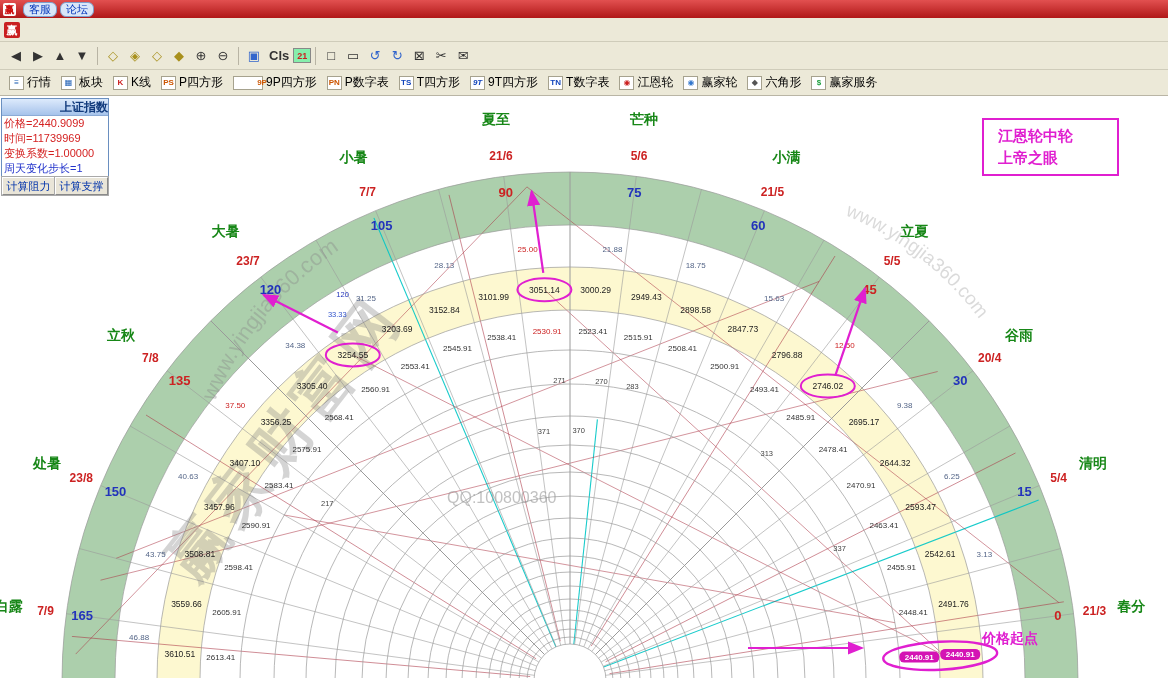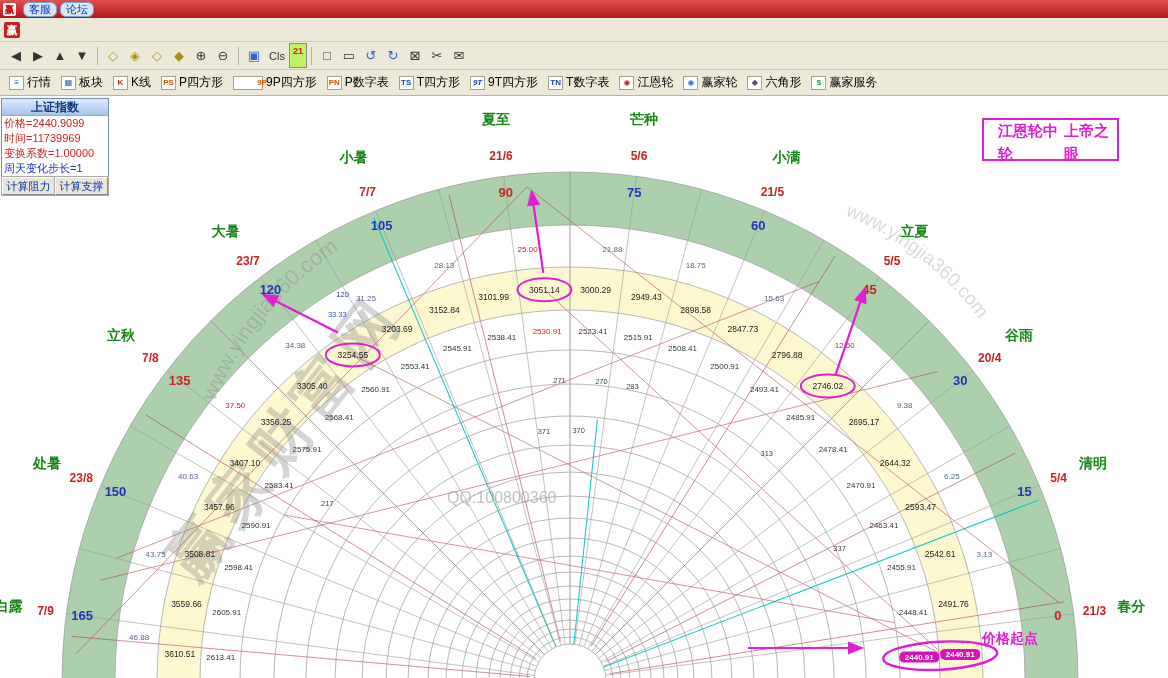--- a/index.html
+++ b/index.html
@@ -14,43 +14,43 @@
   .win-chip{background:#d9e6f8;border:1px solid #7d9ecb;color:#0033bb;font-size:11px;line-height:13px;padding:0 5px;border-radius:6px;margin-left:3px;cursor:default}
 
   
   .menubar{position:absolute;top:18px;left:0;right:0;height:24px;background:#ece9d8;border-bottom:1px solid #cfccba;display:flex;align-items:center;padding:0 4px;z-index:7;font-size:13px}
   .menu-logo{width:16px;height:16px;background:#c92020;color:#fff;font-size:11px;font-weight:bold;text-align:center;line-height:16px;border-radius:2px;margin-right:6px}
   .menu-item{padding:3px 8px;white-space:nowrap}
 
   
   .toolbar1{position:absolute;top:42px;left:0;right:0;height:28px;background:#ece9d8;border-bottom:1px solid #cfccba;display:flex;align-items:center;padding:0 5px;z-index:7}
   .t1{min-width:22px;height:20px;line-height:20px;text-align:center;font-size:13px;color:#333;cursor:default}
-  .t1text{font-size:11px;font-weight:normal;padding:0 4px}
-  .t1cal{min-width:18px;height:25px;line-height:14px;border:1px solid #888;background:#bef264;color:#c22;font-size:9px;font-weight:bold}
+  .t1text{font-size:13px;font-weight:bold;padding:0 4px}
+  .t1cal{min-width:18px;height:15px;line-height:14px;border:1px solid #888;background:#86efac;color:#c22;font-size:9px;font-weight:bold}
   .sep{width:1px;height:18px;background:#b8b4a4;margin:0 4px}
 
   
   .toolbar2{position:absolute;top:70px;left:0;right:0;height:26px;background:#ece9d8;border-bottom:1px solid #b9b5a5;display:flex;align-items:center;padding:0 4px;z-index:7;font-size:12px}
   .t2{display:flex;align-items:center;gap:3px;padding:2px 5px;white-space:nowrap;cursor:default}
   .t2 .ic{width:15px;height:14px;font-size:8px;font-weight:bold;display:flex;align-items:center;justify-content:center;border:1px solid #a6a28e;background:#fff}
 
   
   .info-panel{position:absolute;left:1px;top:98px;width:108px;background:#fff;border:1px solid #6a8fc0;z-index:6;font-size:11px}
-  .ip-header{height:17px;background:linear-gradient(#ddeafc,#a6c3eb);color:#113a7c;font-weight:bold;text-align:center;line-height:17px;font-size:12px;border-bottom:1px solid #8cabd6}
+  .ip-header{height:17px;background:linear-gradient(#ddeafc,#a6c3eb);color:#113a7c;font-weight:bold;text-align:right;line-height:17px;font-size:12px;border-bottom:1px solid #8cabd6}
   .ip-row{height:15px;line-height:15px;padding-left:2px;white-space:nowrap;overflow:hidden}
   .ip-row.red{color:#d42222}
   .ip-row.blue{color:#2233cc}
   .ip-buttons{display:flex;border-top:1px solid #b9b9b9}
   .ip-btn{flex:1;height:18px;font-size:11px;color:#0033aa;background:#e9e5d8;border:1px solid #fff;border-right-color:#8a8a8a;border-bottom-color:#8a8a8a;outline:1px solid #a9a9a9;cursor:default;font-family:inherit}
 
   
   #wheel{position:absolute;left:0;top:0;z-index:1}
 
   
-  .anno-box{position:absolute;left:982px;top:118px;width:137px;height:43px;border:2px solid #e01fd0;color:#e01fd0;font-weight:bold;font-size:15px;line-height:1.5;display:flex;flex-direction:row;justify-content:center;padding-left:14px;background:rgba(255,255,255,.55);z-index:6}
+  .anno-box{position:absolute;left:982px;top:118px;width:137px;height:58px;border:2px solid #e01fd0;color:#e01fd0;font-weight:bold;font-size:15px;line-height:1.5;display:flex;flex-direction:column;justify-content:center;padding-left:14px;background:rgba(255,255,255,.55);z-index:6}
   .price-start{position:absolute;left:982px;top:630px;color:#e01fd0;font-weight:bold;font-size:14px;z-index:6}
 </style>
 </head>
 <body>
 
 <div class="app">
 
   <svg id="wheel" width="1168" height="678">
       <defs>
         <marker id="arr" markerWidth="9" markerHeight="9" refX="6.5" refY="3" orient="auto">

